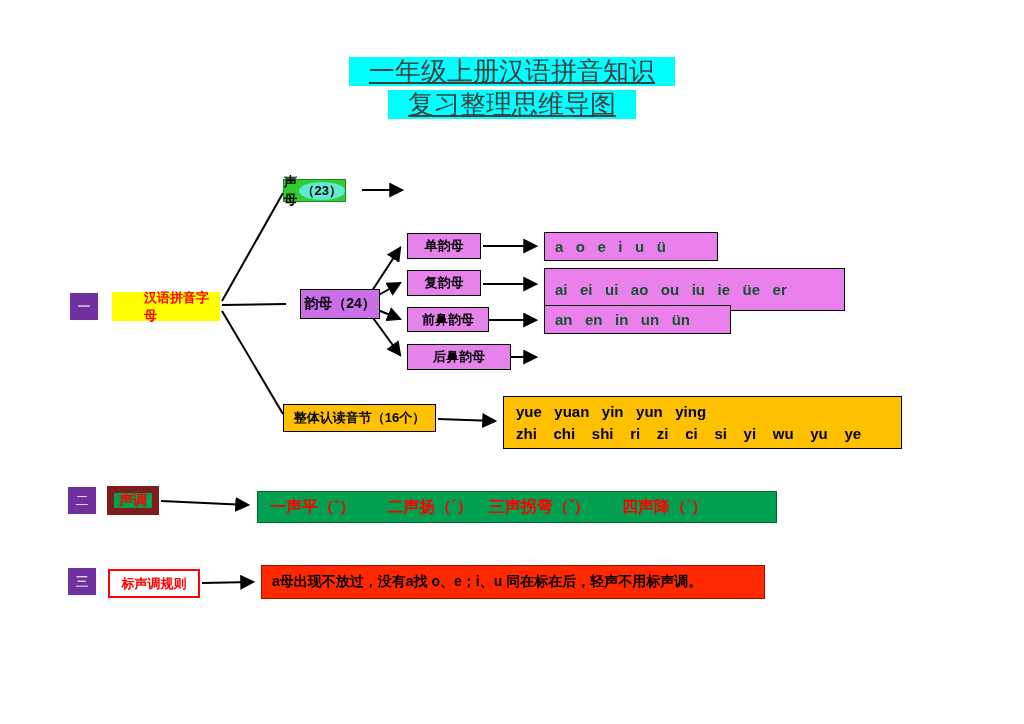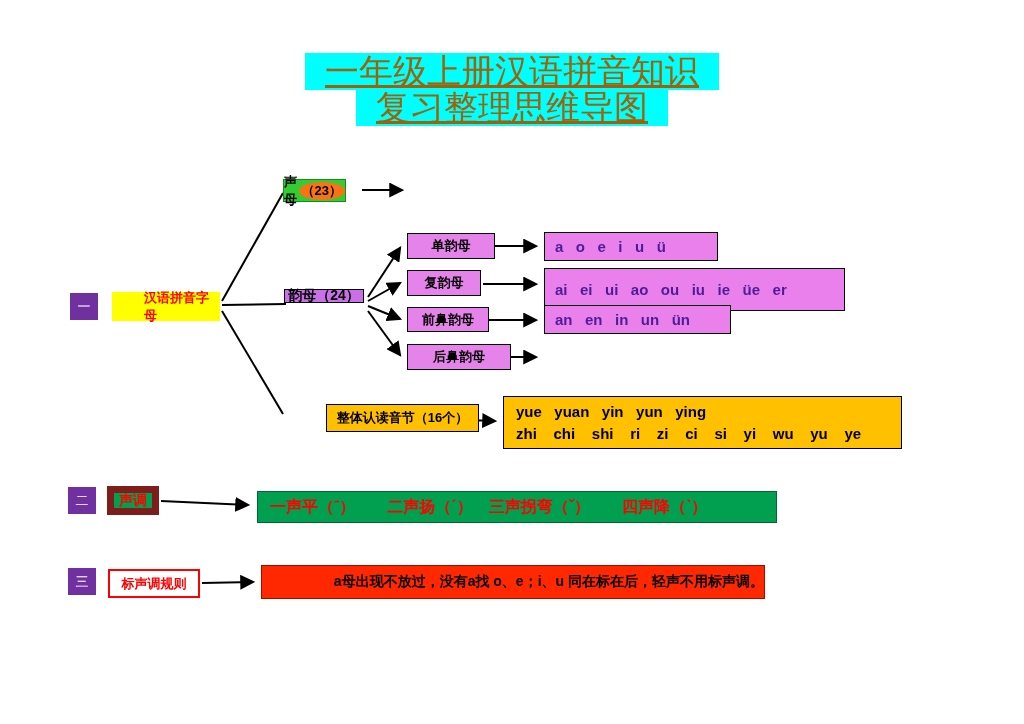--- a/index.html
+++ b/index.html
@@ -15,45 +15,45 @@
     position:absolute; z-index:2;
     display:flex; align-items:center; justify-content:center;
     color:#000;
   }
   .pre { white-space:pre; }
 
   
   .title-wrap { position:absolute; left:0; top:57px; width:1024px; text-align:center; z-index:2; }
   .title-line { display:block; line-height:30px; }
   .title-line span {
-    background:#00ffff; color:#a16207;
+    background:#00ffff; color:#404040;
     font-family:"Liberation Serif", serif;
-    font-size:34px; text-decoration:underline; padding:0 20px;
+    font-size:26px; text-decoration:underline; padding:0 20px;
   }
 
   
   .idx { background:#7030a0; color:#ffffff; font-size:13px; }
 
   
   .root { background:#ffff00; color:#ff0000; font-weight:bold; font-size:13px; }
 
   
   .shengmu-label { background:#33cc33; border:1px solid #1d8a1d; font-weight:bold; font-size:13px; }
-  .count-oval { background:#f97316; border-radius:50%; padding:0 3px; }
+  .count-oval { background:#5eead4; border-radius:50%; padding:0 3px; }
   .initials-bar {
     background:#33cc33; border:1px solid #1d8a1d;
     color:#0000cc; font-weight:bold; font-size:13px;
   }
 
   
   .yunmu-label { background:#c96fe8; border:1px solid #000; font-weight:bold; font-size:14px; }
   .vio-box { background:#e583ea; border:1px solid #000; font-weight:bold; font-size:13px; }
   .vio-bar {
     background:#ea80ec; border:1px solid #000;
-    color:#4c1d95; font-weight:bold; font-size:15px;
+    color:#14532d; font-weight:bold; font-size:15px;
     justify-content:flex-start; padding-left:10px;
   }
 
   
   .zhengti-label { background:#ffc000; border:1px solid #000; font-weight:bold; font-size:13px; }
   .orange-bar {
     background:#ffc000; border:1px solid #000;
     color:#000; font-weight:bold; font-size:15px;
     flex-direction:column; align-items:flex-start; justify-content:center;
     padding-left:12px; line-height:22px;
@@ -65,21 +65,21 @@
     background:#00a050; border:1px solid #006633;
     color:#ff0000; font-weight:bold; font-size:16px;
     justify-content:flex-start; padding-left:12px;
   }
 
   
   .rule-label { background:#ffffff; border:2px solid #ff0000; color:#ff0000; font-weight:bold; font-size:13px; }
   .red-bar {
     background:#ff2800; border:1px solid #991000;
     color:#000; font-weight:bold; font-size:14px;
-    justify-content:flex-end; padding-left:10px;
+    justify-content:flex-start; padding-left:10px;
   }
 </style>
 </head>
 <body>
 
 <div class="stage">
 
   <svg class="connectors" width="1024" height="724">
     <defs>
       <marker id="arrow" viewBox="0 0 10 10" refX="8.5" refY="5" markerWidth="7.5" markerHeight="7.5" orient="auto">
@@ -116,38 +116,38 @@
   </div>
 
   <div class="box idx" style="left:70px; top:293px; width:28px; height:27px;">一</div>
   <div class="box root" style="left:112px; top:292px; width:108px; height:29px;padding-left:32px;">汉语拼音字母</div>
 
   <div class="box shengmu-label" style="left:283px; top:179px; width:63px; height:23px;">
     <span>声母</span>
     <span class="count-oval">（23）</span>
   </div>
 
-  <div class="box yunmu-label" style="left:284px; top:289px; width:80px; height:14px;">韵母（24）</div>
+  <div class="box yunmu-label" style="left:300px; top:289px; width:80px; height:30px;">韵母（24）</div>
 
-  <div class="box vio-box" style="left:407px; top:233px; width:88px; height:26px;">单韵母</div>
+  <div class="box vio-box" style="left:407px; top:233px; width:74px; height:26px;">单韵母</div>
   <div class="box vio-box" style="left:407px; top:270px; width:74px; height:26px;">复韵母</div>
   <div class="box vio-box" style="left:407px; top:307px; width:82px; height:25px;">前鼻韵母</div>
   <div class="box vio-box" style="left:407px; top:344px; width:104px; height:26px;">后鼻韵母</div>
 
   <div class="box vio-bar" style="left:544px; top:232px; width:174px; height:29px;">
     <span class="pre">a   o   e   i   u   ü</span>
   </div>
   <div class="box vio-bar" style="left:544px; top:268px; width:301px; height:43px;">
     <span class="pre">ai   ei   ui   ao   ou   iu   ie   üe   er</span>
   </div>
   <div class="box vio-bar" style="left:544px; top:305px; width:187px; height:29px;">
     <span class="pre">an   en   in   un   ün</span>
   </div>
 
-  <div class="box zhengti-label" style="left:283px; top:404px; width:153px; height:28px;margin-left:43px;">整体认读音节（16个）</div>
+  <div class="box zhengti-label" style="left:283px; top:404px; width:153px; height:28px;">整体认读音节（16个）</div>
   <div class="box orange-bar" style="left:503px; top:396px; width:399px; height:53px;">
     <span class="pre">yue   yuan   yin   yun   ying</span>
     <span class="pre">zhi    chi    shi    ri    zi    ci    si    yi    wu    yu    ye</span>
   </div>
 
   <div class="box idx" style="left:68px; top:487px; width:28px; height:27px;">二</div>
   <div class="box tone-label" style="left:107px; top:486px; width:52px; height:29px;">声调</div>
   <div class="box tone-bar" style="left:257px; top:491px; width:520px; height:32px;">
     <span class="pre">一声平（ˉ）　　二声扬（ˊ）　三声拐弯（ˇ）　　四声降（ˋ）</span>
   </div>

